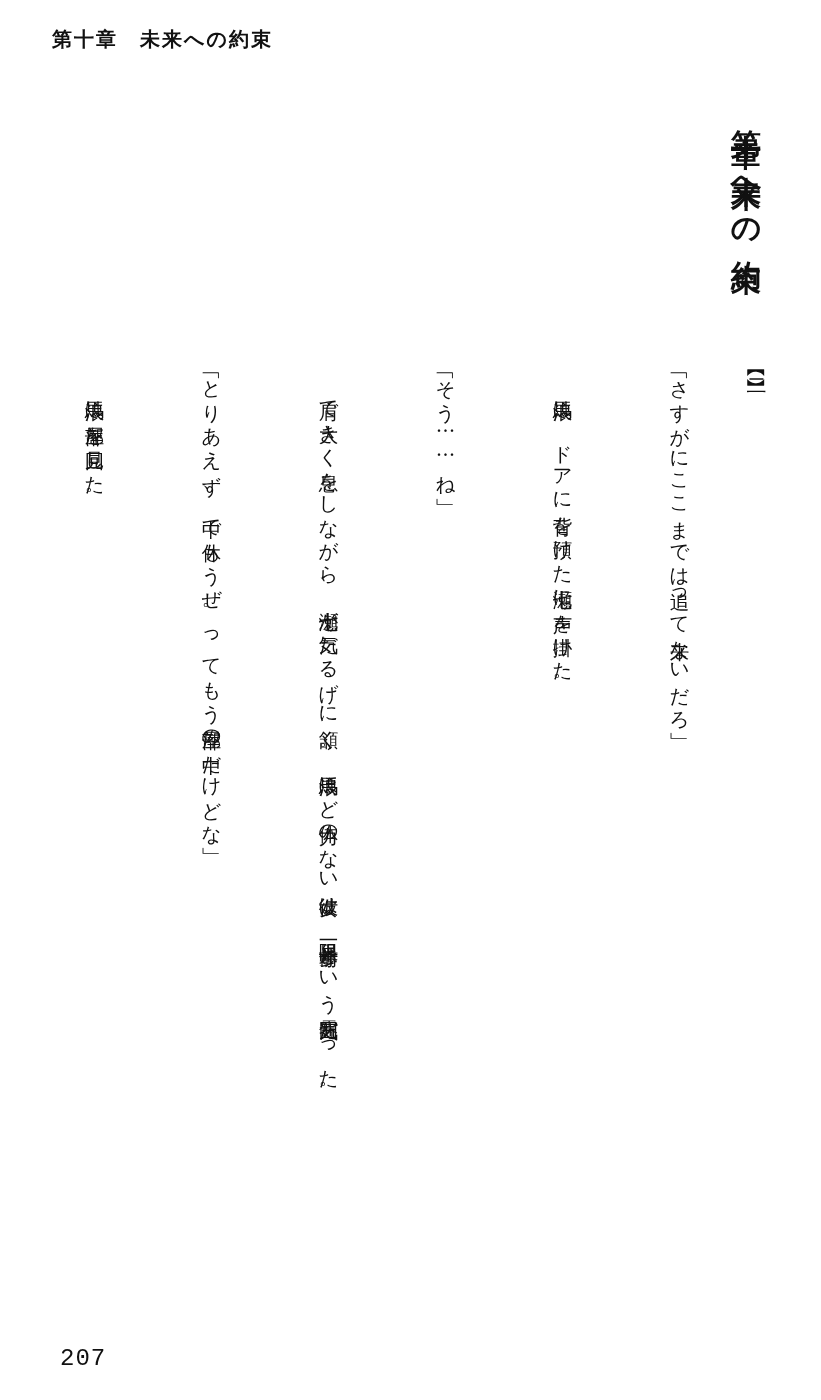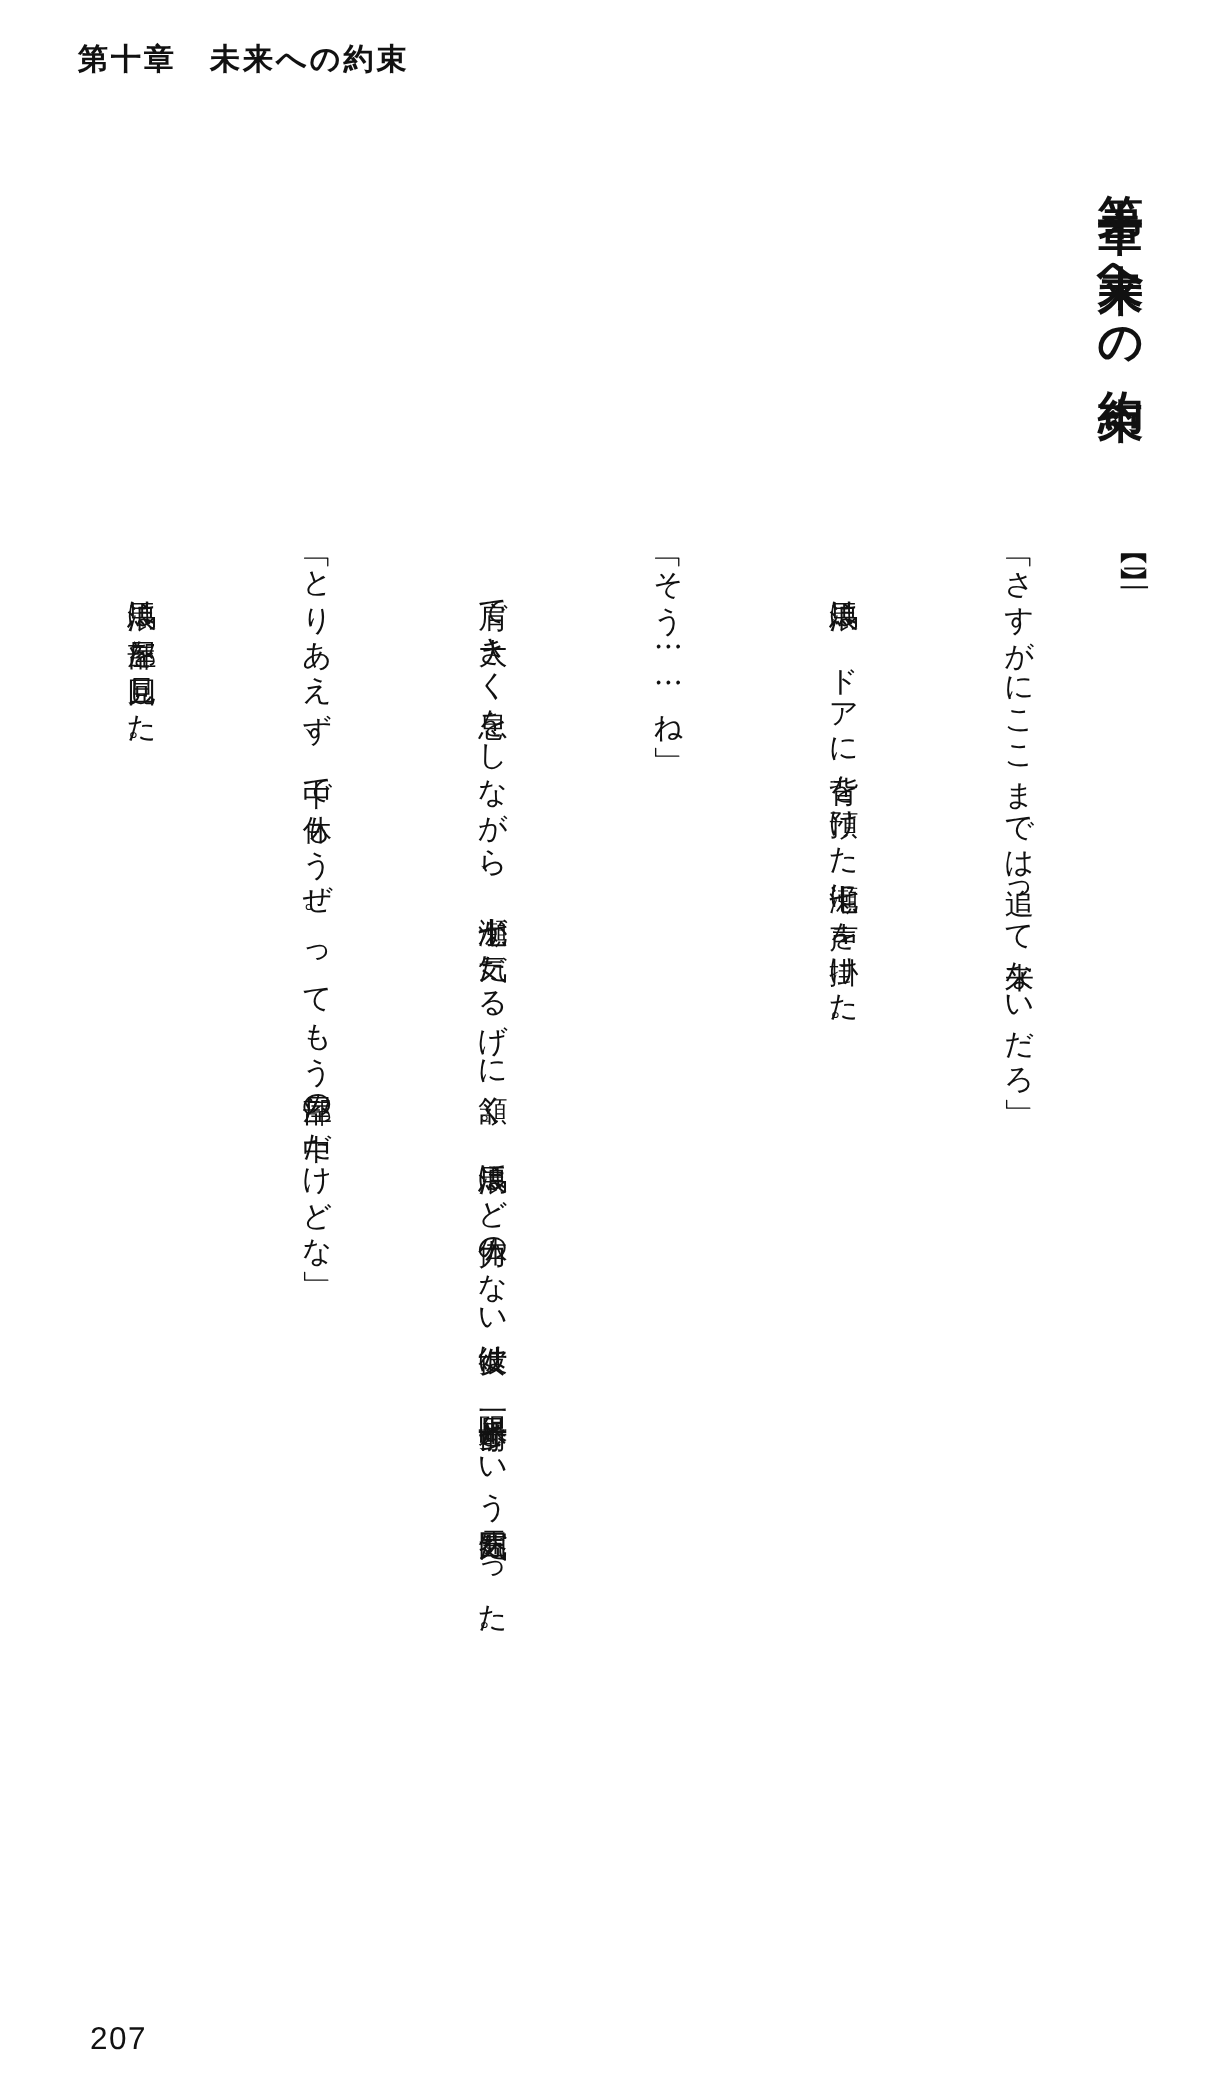--- a/index.html
+++ b/index.html
@@ -93,23 +93,23 @@
   }
   .para.indent {
     padding-top: 19px;
   }
 
   
   .page-number {
     position: absolute;
     left: 60px;
     bottom: 28px;
-    font-size: 21px;
+    font-size: 24px;
     letter-spacing: 1px;
-    font-family: Liberation Sans, sans-serif;
+    font-family: Liberation Mono, monospace;
   }
 </style>
 </head>
 <body>
 
 <div class="page">
 
   <div class="running-head">第十章　未来への約束</div>
 
   <div class="vtext">

